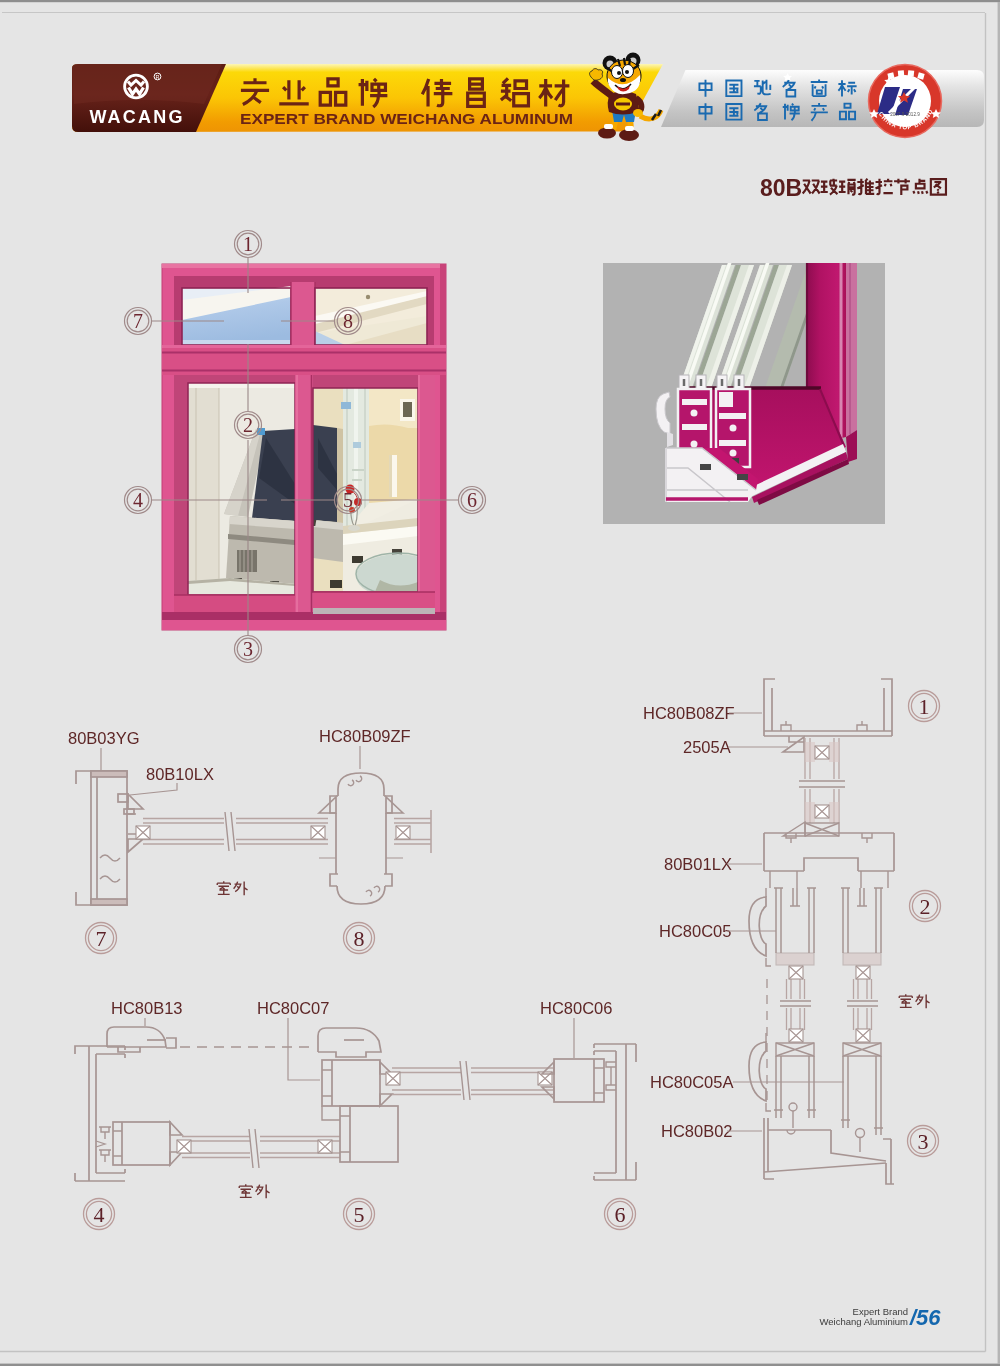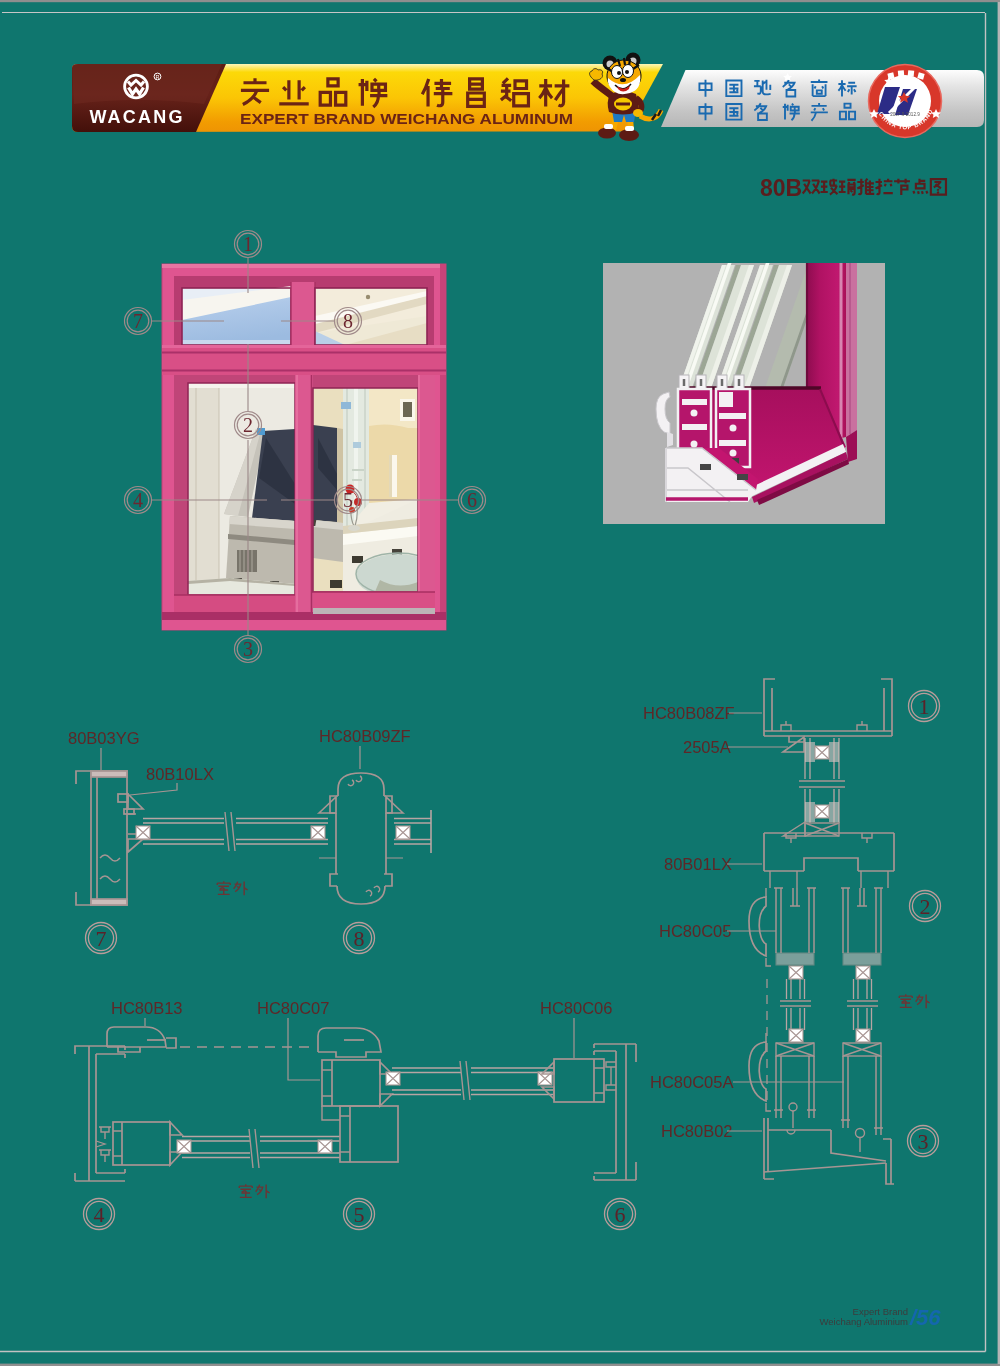--- a/index.html
+++ b/index.html
@@ -1,16 +1,16 @@
 <!DOCTYPE html>
 <html><head>
 <meta charset="utf-8">
 <style>
 html,body{margin:0;padding:0;background:#ffffff;}
-.page{position:relative;width:1000px;height:1366px;overflow:hidden;background:#0f766e;font-family:"Liberation Sans",sans-serif;}
+.page{position:relative;width:1000px;height:1366px;overflow:hidden;background:#e5e5e5;font-family:"Liberation Sans",sans-serif;}
 svg{position:absolute;left:0;top:0;}
 </style>
 </head>
 <body>
 <div class="page">
 <svg width="1000" height="1366" viewBox="0 0 1000 1366">
 <defs>
 <linearGradient id="maroonG" x1="0" y1="0" x2="0" y2="1">
  <stop offset="0" stop-color="#5d1d12"></stop>
           <stop offset="0.45" stop-color="#67221a"></stop>

